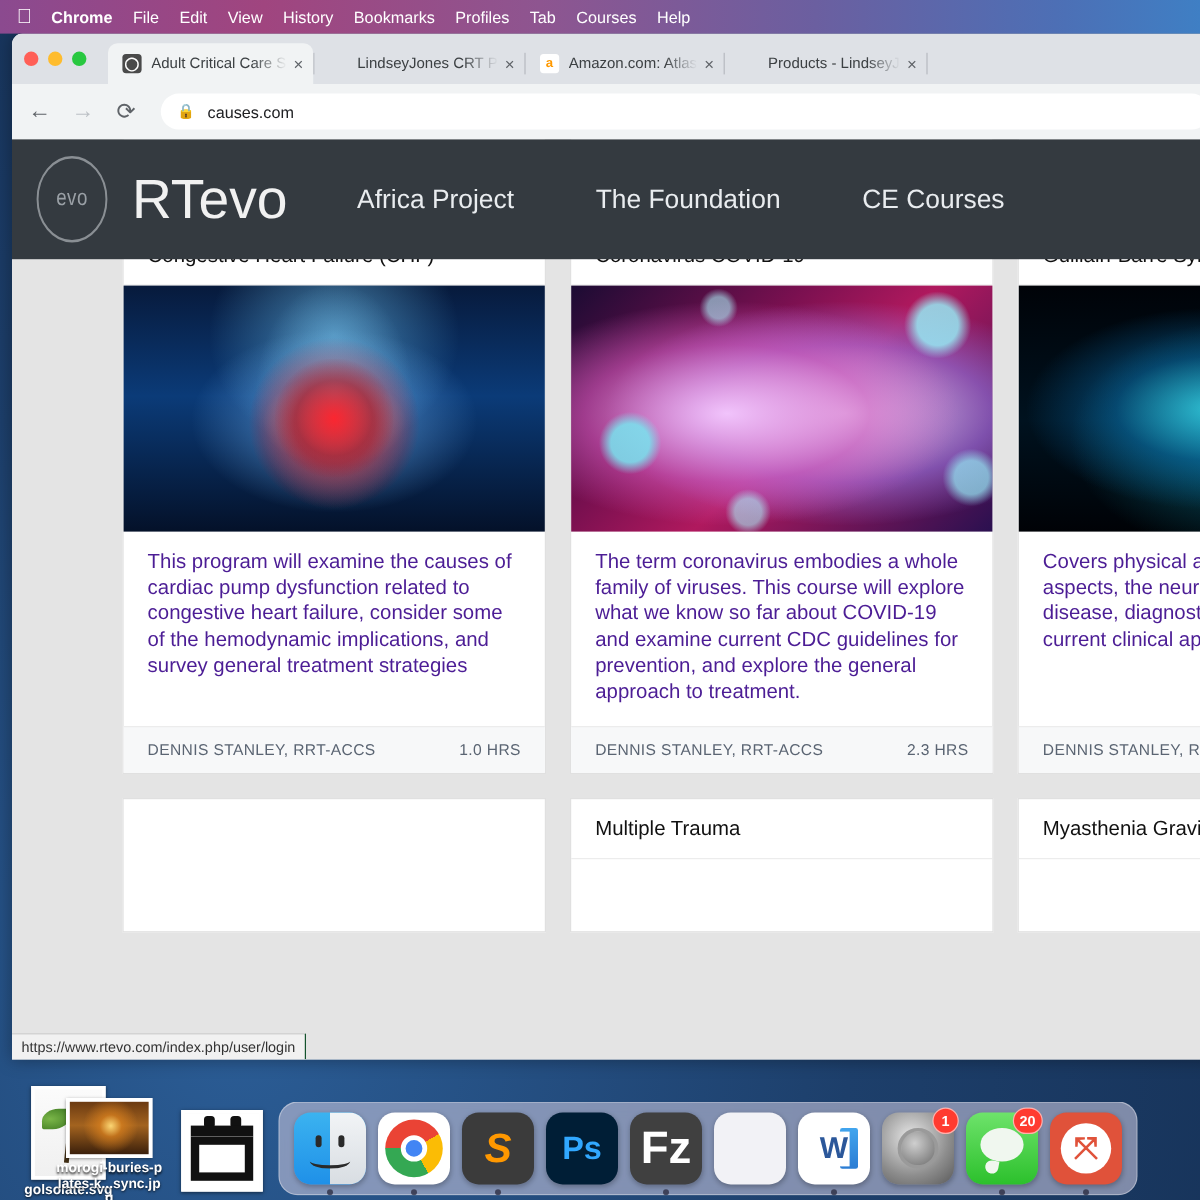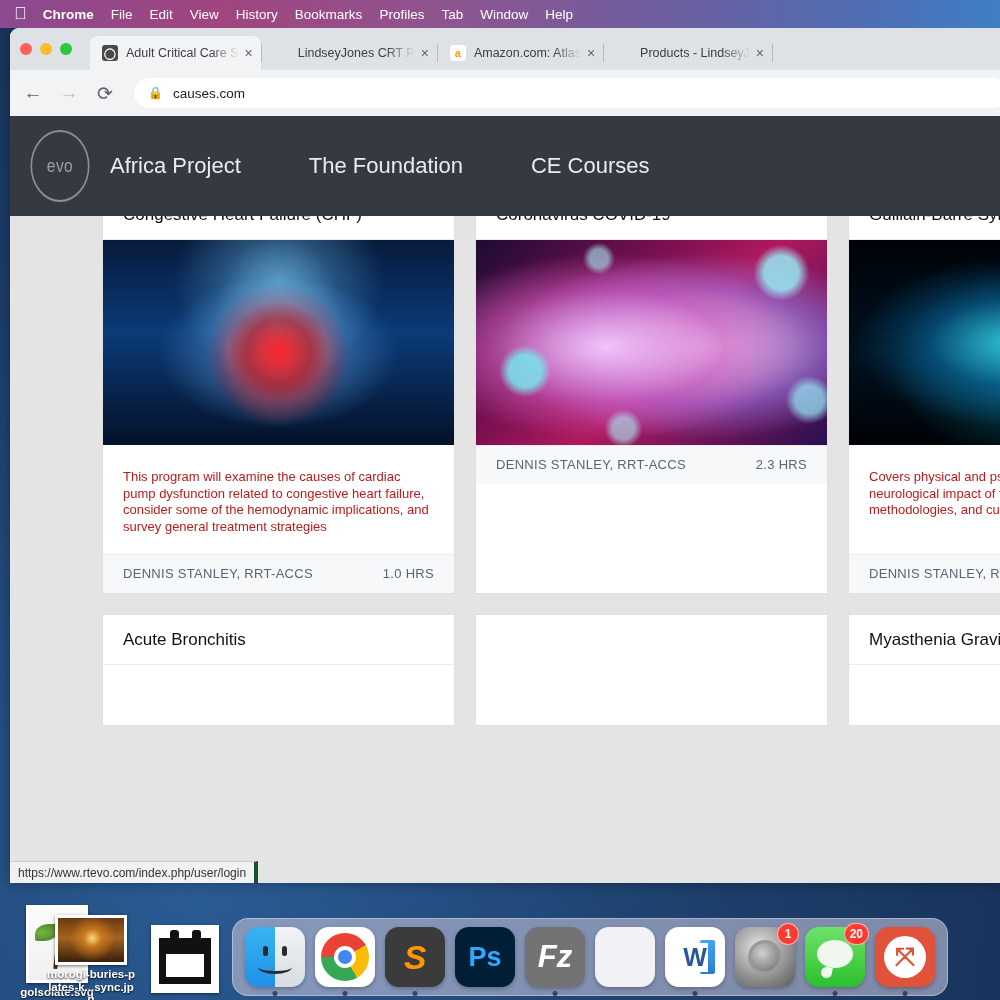--- a/index.html
+++ b/index.html
@@ -104,21 +104,21 @@
   }
   .card {
     background: #fff; border: 1px solid #e0e0e0; display: flex; flex-direction: column;
   }
   .card-title {
     padding: 15px 20px 14px 20px; font-size: 17px; color: #111;
     border-bottom: 1px solid #ececec; min-height: 50px; white-space: nowrap; overflow: hidden;
   }
   .card-img { height: 205px; width: 100%; position: relative; overflow: hidden; }
   .card-body {
-    padding: 24px 20px 18px 20px; font-size: 13px; line-height: 1.28; color: #b91c1c; flex: 1 1 auto;
+    padding: 14px 20px 18px 20px; font-size: 17px; line-height: 1.28; color: #4c1d95; flex: 1 1 auto;
   }
   .card-foot {
     background: #f7f8f9; border-top: 1px solid #ececec;
     padding: 11px 20px 12px 20px; display: flex; justify-content: space-between; gap: 10px;
     font-size: 13px; color: #5a6472; letter-spacing: .3px;
   }
   .card-foot .au { max-width: 200px; }
   .card-foot .hr { white-space: nowrap; }
 
   
@@ -157,21 +157,21 @@
   .art-brain {
     background:
       radial-gradient(ellipse at 46% 50%, rgba(60,230,250,.75) 0%, rgba(10,120,190,.45) 30%, rgba(0,10,25,0) 58%),
       radial-gradient(ellipse at 55% 62%, rgba(20,200,230,.45) 0%, rgba(0,30,60,0) 55%),
       linear-gradient(180deg, #000308 0%, #00121f 55%, #000206 100%);
   }
 
   
   .statusbar {
     position: absolute; left: 0; bottom: 0; height: 22px;
-    background: #f1f1f1; border-top: 1px solid #ccc; border-right: 4px solid #14532d;
+    background: #f1f1f1; border-top: 1px solid #ccc; border-right: 1px solid #14532d;
     padding: 0 8px; display: flex; align-items: center;
     font-size: 12px; color: #333; z-index: 30;
   }
 
   
   .desk-icon { position: absolute; width: 90px; text-align: center; z-index: 10; }
   .desk-icon .thumb {
     width: 62px; height: 78px; margin: 0 auto; background: #fafafa;
     border: 3px solid #fff; box-shadow: 0 1px 3px rgba(0,0,0,.5);
     display: flex; align-items: center; justify-content: center; overflow: hidden;
@@ -222,21 +222,21 @@
   .ic-finder .eye { position:absolute; top:32%; width:5px; height:10px; background:#2a2a2a; border-radius:3px; }
   .ic-finder .eye.l { left:30%; } .ic-finder .eye.r { left:62%; }
   .ic-finder .smile { position:absolute; left:22%; right:22%; top:56%; height:22%;
     border-bottom:3px solid #2a2a2a; border-radius: 0 0 60% 60%; }
   .ic-chrome { background:#fff; position: relative; }
   .ic-chrome .ring { position:absolute; inset:6px; border-radius:50%;
     background: conic-gradient(from -60deg, #ea4335 0deg 120deg, #fbbc05 120deg 210deg, #34a853 210deg 330deg, #ea4335 330deg 360deg); }
   .ic-chrome .cen { position:absolute; inset:19px; border-radius:50%; background:#4285f4; border:4px solid #fff; }
   .ic-sublime { background:#3b3b3b; color:#ff9800; font-size:34px; font-weight:bold; font-style:italic; }
   .ic-ps { background:#001e36; color:#31a8ff; font-size:27px; font-weight:bold; }
-  .ic-fz { background:#737373; color:#fff; font-size:31px; font-weight:bold; font-style:italic; }
+  .ic-fz { background:#404040; color:#fff; font-size:38px; font-weight:bold; }
   .ic-launch { background:#f2f2f6; display:grid; grid-template-columns: repeat(3,1fr); gap:3px; padding:11px; }
   .ic-launch i { border-radius:2px; display:block; }
   .ic-word { background:#fff; color:#2b579a; font-size:25px; font-weight:bold; position:relative; }
   .ic-word::after { content:""; position:absolute; right:10px; top:13px; width:15px; height:34px;
     background: linear-gradient(180deg,#41a5ee,#2b7cd3); border-radius:2px; }
   .ic-word span { position:relative; z-index:2; background:#fff; padding:0 1px; }
   .ic-sysprefs { background: radial-gradient(circle at 40% 35%, #e8e8e8, #8d8d8d 60%, #5a5a5a 100%); position:relative; }
   .ic-sysprefs::before { content:""; position:absolute; inset:13px; border-radius:50%;
     background: radial-gradient(circle at 40% 35%, #cfcfcf, #6b6b6b); border:3px solid #9a9a9a; }
   .ic-msg { background: linear-gradient(180deg,#6ee36b,#2cc02c); position:relative; }
@@ -362,55 +362,57 @@
             <div class="card-body">This program will examine the causes of cardiac pump dysfunction related to congestive heart failure, consider some of the hemodynamic implications, and survey general treatment strategies</div>
             <div class="card-foot">
               <span class="au">DENNIS STANLEY, RRT-ACCS</span>
               <span class="hr">1.0 HRS</span>
             </div>
           </div>
 
           <div class="card">
             <div class="card-title">Coronavirus COVID-19</div>
             <div class="card-img art-covid"></div>
+            <div class="card-body">The term coronavirus embodies a whole family of viruses. This course will explore what we know so far about COVID-19 and examine current CDC guidelines for prevention, and explore the general approach to treatment.</div>
             <div class="card-foot">
               <span class="au">DENNIS STANLEY, RRT-ACCS</span>
               <span class="hr">2.3 HRS</span>
             </div>
           </div>
 
           <div class="card">
             <div class="card-title">Guillain-Barre Syndrome</div>
             <div class="card-img art-brain"></div>
             <div class="card-body">Covers physical and psychosocial aspects, the neurological impact of the disease, diagnostic methodologies, and current clinical approaches.</div>
             <div class="card-foot">
               <span class="au">DENNIS STANLEY, RRT-ACCS</span>
               <span class="hr"></span>
             </div>
           </div>
 
           <div class="card">
-            <div class="card-title">Acute Bronchitis</div>
             <div class="card-img" style="height:60px"></div>
           </div>
           <div class="card">
+            <div class="card-title">Multiple Trauma</div>
             <div class="card-img" style="height:60px"></div>
           </div>
           <div class="card">
             <div class="card-title">Myasthenia Gravis</div>
             <div class="card-img" style="height:60px"></div>
           </div>
 
         </div>
       </div>
 
       <div class="site-header">
         <div class="logo-mark">
           <span>evo</span>
         </div>
+        <div class="brand">RTevo</div>
         <a class="nav-link">Africa Project</a>
         <a class="nav-link">The Foundation</a>
         <a class="nav-link">CE Courses</a>
       </div>
 
       <div class="statusbar">
         <span>https://www.rtevo.com/index.php/user/login</span>
       </div>
     </div>
   </div>
@@ -418,21 +420,21 @@
   <div class="menubar">
     <span class="apple"></span>
     <span class="mi bold">Chrome</span>
     <span class="mi">File</span>
     <span class="mi">Edit</span>
     <span class="mi">View</span>
     <span class="mi">History</span>
     <span class="mi">Bookmarks</span>
     <span class="mi">Profiles</span>
     <span class="mi">Tab</span>
-    <span class="mi">Window</span>
+    <span class="mi">Courses</span>
     <span class="mi">Help</span>
   </div>
 
   <div class="dock">
     <div class="dk">
       <div class="inner ic-finder">
           <span class="eye l"></span>
           <span class="eye r"></span>
           <span class="smile"></span>
         </div>

